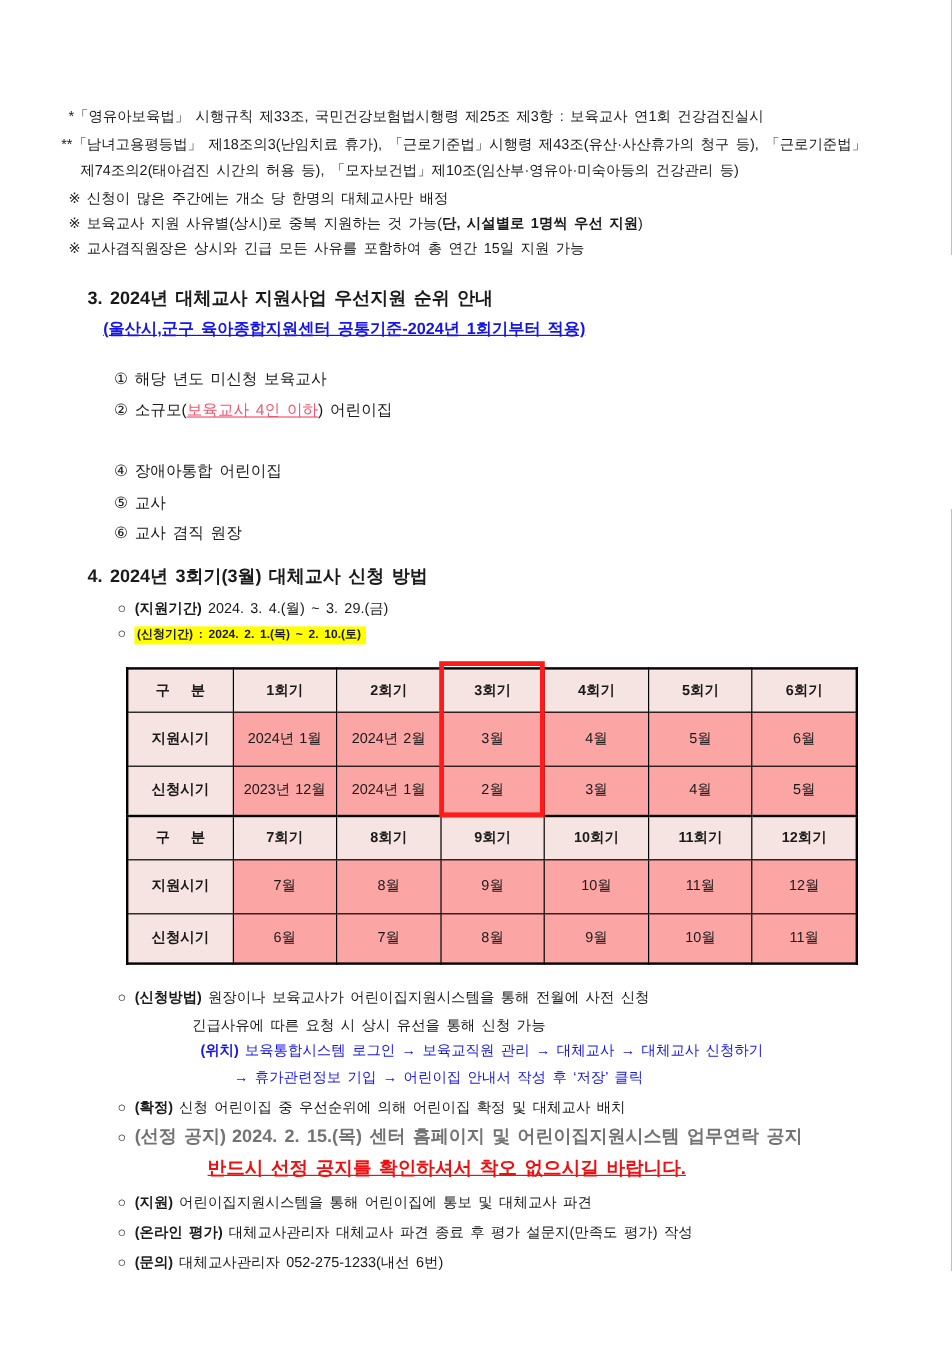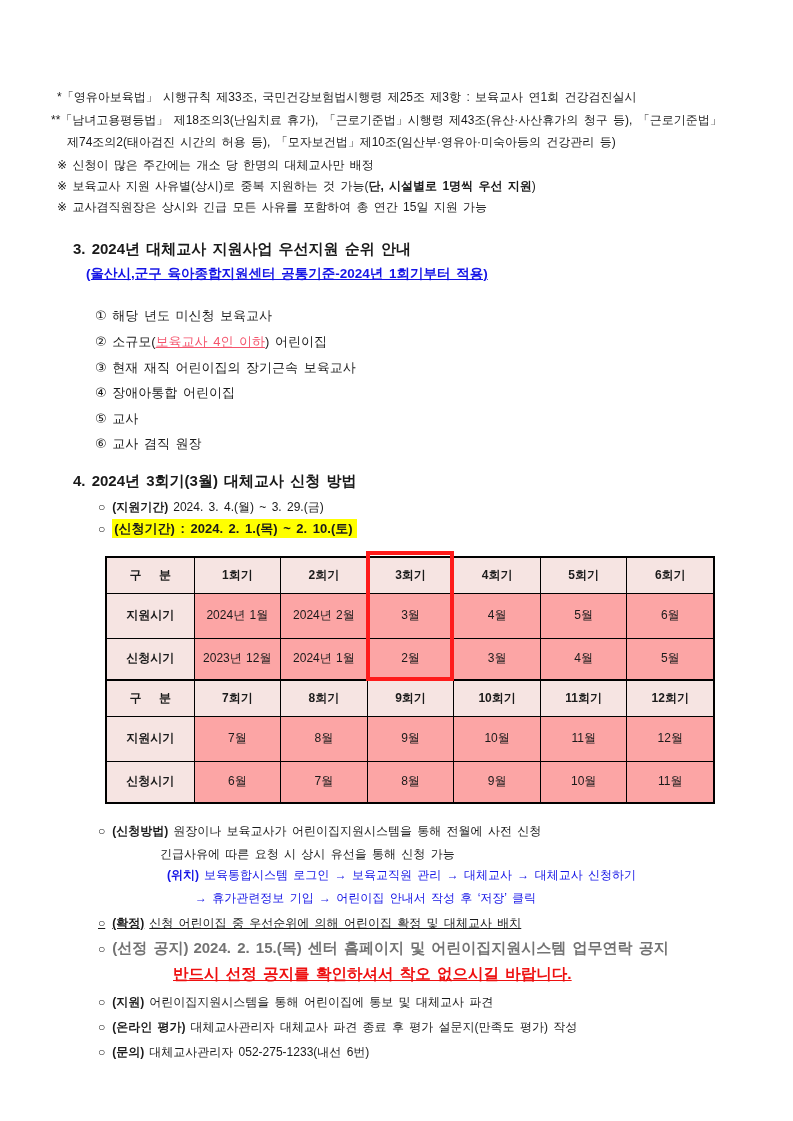--- a/index.html
+++ b/index.html
@@ -14,21 +14,21 @@
   .t{position:absolute;white-space:pre;line-height:1.25;font-size:12px;word-spacing:2px;}
   .b{font-weight:bold;}
   .fs13{font-size:13px;margin-top:12px;}
   .fs135{font-size:13.5px;}
   .fs15{font-size:15px;}
   .blue{color:#1414E6;}
   .blueu{color:#1414E6;text-decoration:underline;}
   .redsoft{color:#F4546C;text-decoration:underline;}
   .alert{color:#737373;font-weight:bold;font-size:15px;}
   .warn{color:#EE1010;font-weight:bold;font-size:15.5px;text-decoration:underline;}
-  .hl{background:#FFFF00;font-weight:bold;font-size:13px;padding:2px 4px 2px 2px;}
+  .hl{background:#FFFF00;font-weight:bold;font-size:10px;padding:2px 4px 2px 2px;}
   .bullet{margin-right:7px;}
   .lbl{font-weight:bold;margin-right:5px;}
 
   
   .table-wrap{position:absolute;top:556px;left:105px;width:480px;}
   table.sched{width:608px;border-collapse:collapse;table-layout:fixed;border:2px solid #000;}
   table.sched td{
     border:1px solid #000;text-align:center;vertical-align:middle;
     font-size:12px;padding:0;white-space:pre;word-spacing:1px;
   }
@@ -50,21 +50,20 @@
   <div class="t" style="top:113px;left:51px;">**「남녀고용평등법」 제18조의3(난임치료 휴가), 「근로기준법」시행령 제43조(유산·사산휴가의 청구 등), 「근로기준법」</div>
   <div class="t" style="top:135px;left:67px;">제74조의2(태아검진 시간의 허용 등), 「모자보건법」제10조(임산부·영유아·미숙아등의 건강관리 등)</div>
   <div class="t" style="top:158px;left:57px;">※ 신청이 많은 주간에는 개소 당 한명의 대체교사만 배정</div>
   <div class="t" style="top:179px;left:57px;"><span>※ 보육교사 지원 사유별(상시)로 중복 지원하는 것 가능(</span><span class="b">단, 시설별로 1명씩 우선 지원</span><span>)</span></div>
   <div class="t" style="top:200px;left:57px;">※ 교사겸직원장은 상시와 긴급 모든 사유를 포함하여 총 연간 15일 지원 가능</div>
 
   <div class="t b fs15" style="top:240px;left:73px;">3. 2024년 대체교사 지원사업 우선지원 순위 안내</div>
   <div class="t b fs135 blueu" style="top:266px;left:86px;">(울산시,군구 육아종합지원센터 공통기준-2024년 1회기부터 적용)</div>
   <div class="t fs13" style="top:296px;left:95px;">① 해당 년도 미신청 보육교사</div>
   <div class="t fs13" style="top:322px;left:95px;"><span>② 소규모(</span><span class="redsoft">보육교사 4인 이하</span><span>) 어린이집</span></div>
-  <div class="t fs13" style="top:348px;left:95px;">③ 현재 재직 어린이집의 장기근속 보육교사</div>
   <div class="t fs13" style="top:373px;left:95px;">④ 장애아통합 어린이집</div>
   <div class="t fs13" style="top:399px;left:95px;">⑤ 교사</div>
   <div class="t fs13" style="top:424px;left:95px;">⑥ 교사 겸직 원장</div>
 
   <div class="t b fs15" style="top:472px;left:73px;">4. 2024년 3회기(3월) 대체교사 신청 방법</div>
   <div class="t" style="top:500px;left:98px;"><span class="bullet">○</span><span class="lbl">(지원기간)</span><span>2024. 3. 4.(월) ~ 3. 29.(금)</span></div>
   <div class="t" style="top:521px;left:98px;"><span class="bullet">○</span><span class="hl">(신청기간) : 2024. 2. 1.(목) ~ 2. 10.(토)</span></div>
 
   <div class="table-wrap">
     <table class="sched">
@@ -134,20 +133,20 @@
       </tr>
     </tbody>
       </table>
     <div class="red-box"></div>
   </div>
 
   <div class="t" style="top:824px;left:98px;"><span class="bullet">○</span><span class="lbl">(신청방법)</span><span>원장이나 보육교사가 어린이집지원시스템을 통해 전월에 사전 신청</span></div>
   <div class="t" style="top:847px;left:160px;">긴급사유에 따른 요청 시 상시 유선을 통해 신청 가능</div>
   <div class="t blue" style="top:868px;left:167px;"><span class="lbl">(위치)</span><span>보육통합시스템 로그인 → 보육교직원 관리 → 대체교사 → 대체교사 신청하기</span></div>
   <div class="t blue" style="top:891px;left:195px;">→ 휴가관련정보 기입 → 어린이집 안내서 작성 후 ‘저장’ 클릭</div>
-  <div class="t" style="top:916px;left:98px;text-decoration:underline;"><span class="bullet">○</span><span class="lbl">(확정)</span><span>신청 어린이집 중 우선순위에 의해 어린이집 확정 및 대체교사 배치</span></div>
+  <div class="t" style="top:916px;left:98px;"><span class="bullet">○</span><span class="lbl">(확정)</span><span>신청 어린이집 중 우선순위에 의해 어린이집 확정 및 대체교사 배치</span></div>
   <div class="t" style="top:939px;left:98px;"><span class="bullet">○</span><span class="lbl alert">(선정 공지)</span><span class="alert">2024. 2. 15.(목) 센터 홈페이지 및 어린이집지원시스템 업무연락 공지</span></div>
   <div class="t warn" style="top:964px;left:173px;">반드시 선정 공지를 확인하셔서 착오 없으시길 바랍니다.</div>
   <div class="t" style="top:995px;left:98px;"><span class="bullet">○</span><span class="lbl">(지원)</span><span>어린이집지원시스템을 통해 어린이집에 통보 및 대체교사 파견</span></div>
   <div class="t" style="top:1020px;left:98px;"><span class="bullet">○</span><span class="lbl">(온라인 평가)</span><span>대체교사관리자 대체교사 파견 종료 후 평가 설문지(만족도 평가) 작성</span></div>
   <div class="t" style="top:1045px;left:98px;"><span class="bullet">○</span><span class="lbl">(문의)</span><span>대체교사관리자 052-275-1233(내선 6번)</span></div>
 
 </div>
 
 </body></html>

